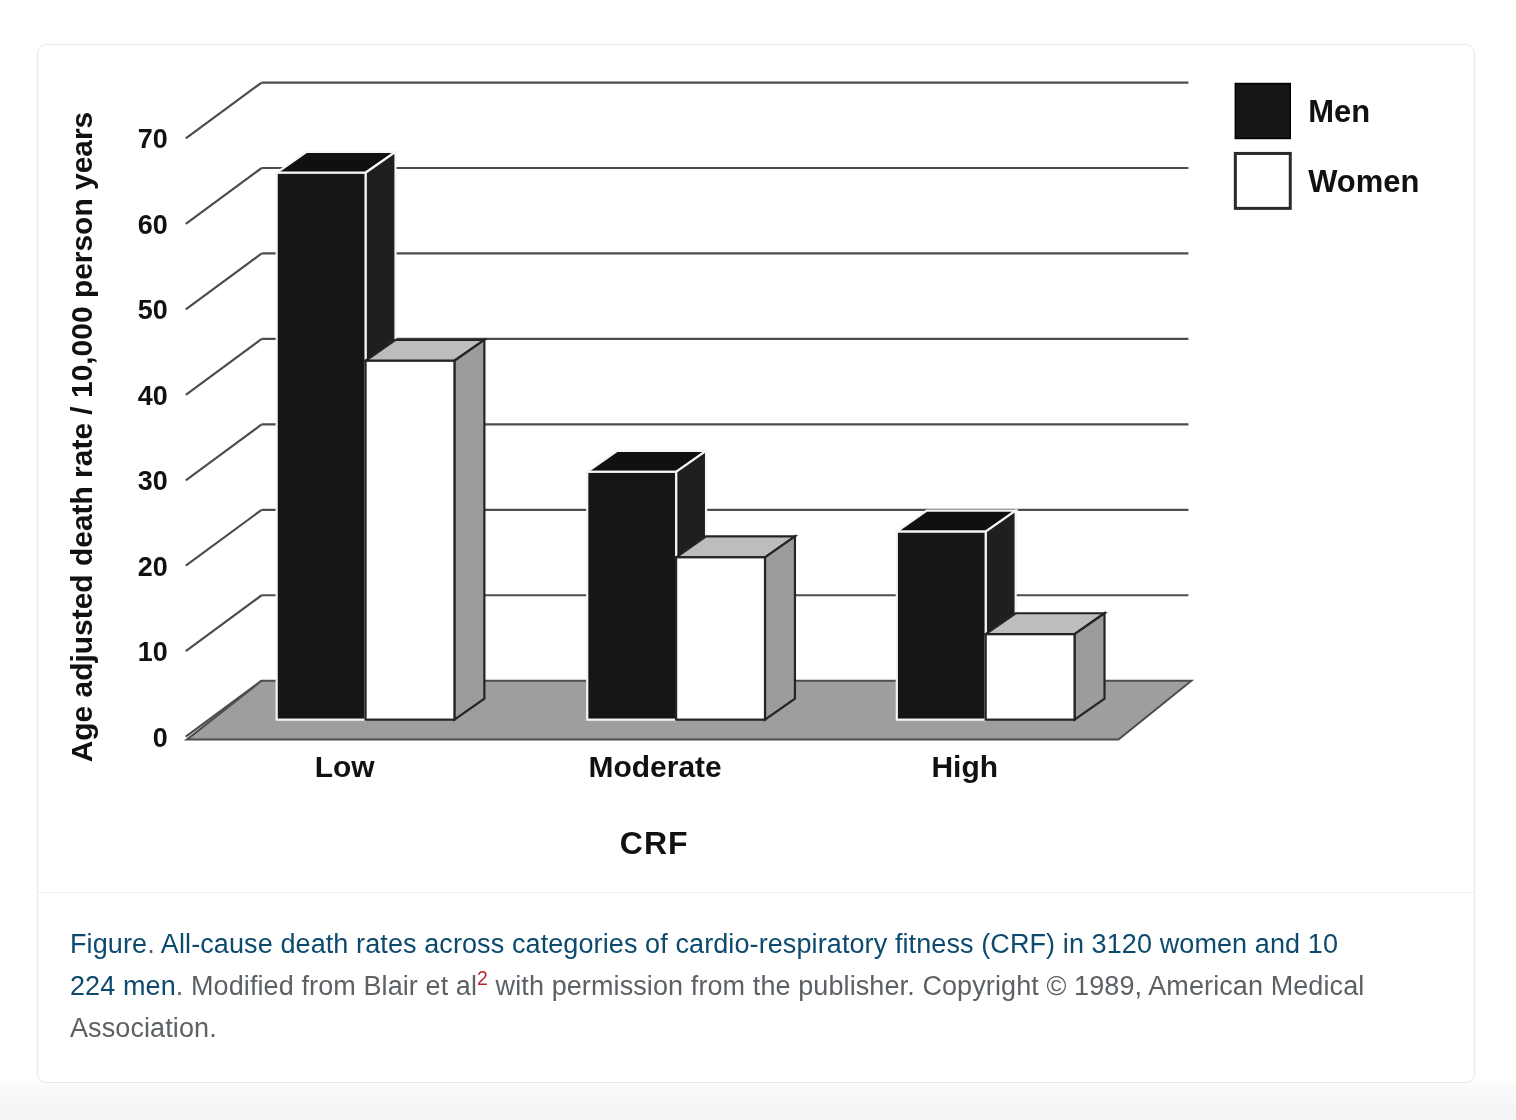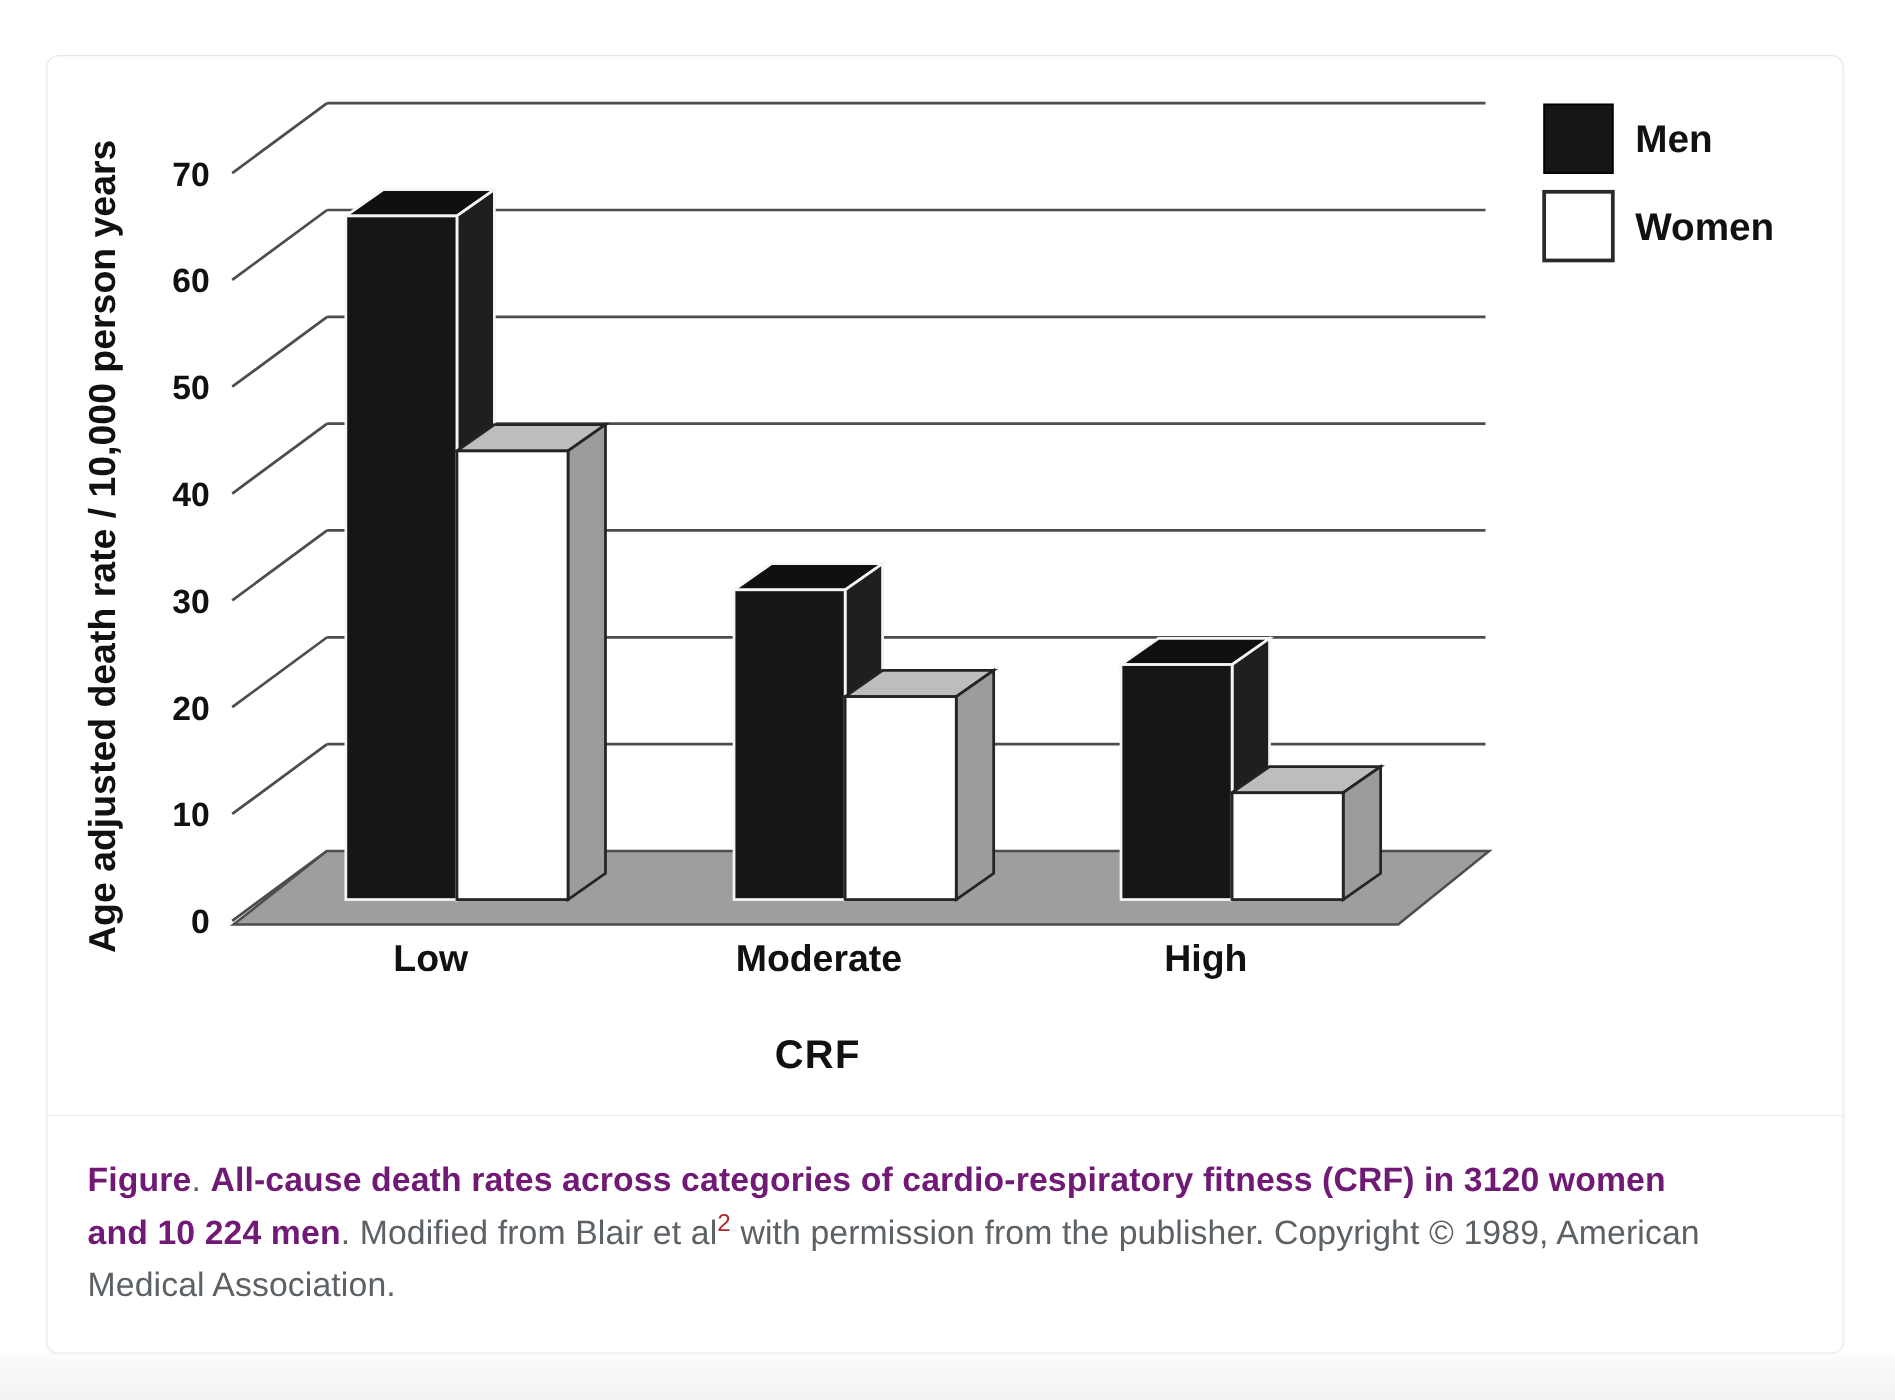--- a/index.html
+++ b/index.html
@@ -54,22 +54,22 @@
     left: 32px;
     top: 878px;
     width: 1312px;
     margin: 0;
     font-size: 27px;
     line-height: 42px;
     color: #5c6166;
     letter-spacing: 0.1px;
   }
   .caption .b {
-    font-weight: bold;
-    color: #701a75;
+    font-weight: normal;
+    color: #0c4a6e;
   }
   .caption .sup {
     font-size: 0.72em;
     vertical-align: super;
     line-height: 0;
   }
   .bottom-strip {
     position: absolute;
     left: 0;
     top: 1083px;

